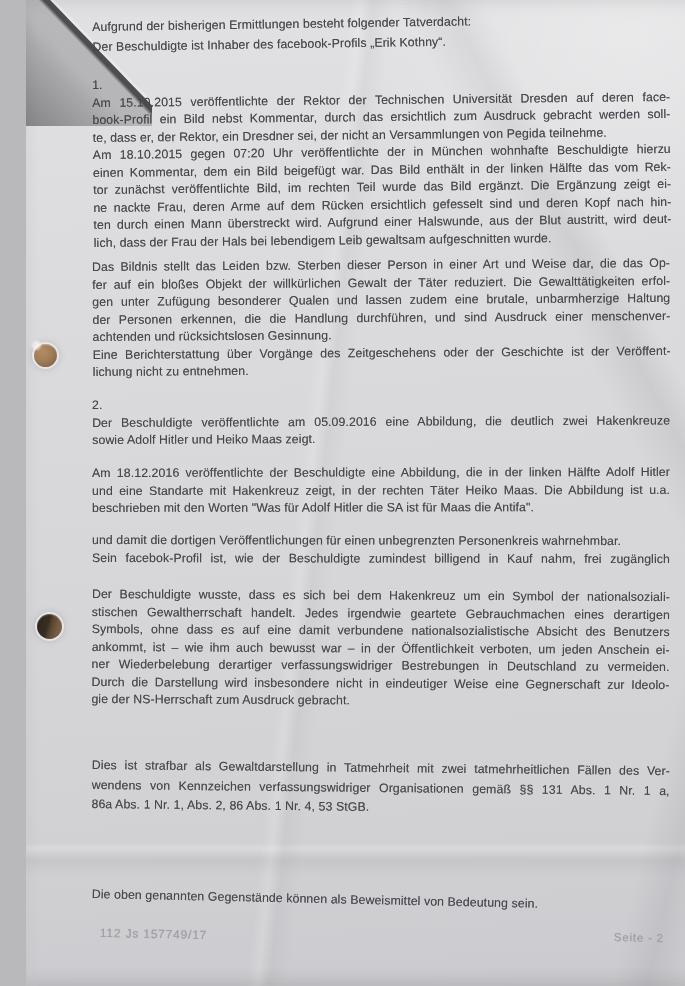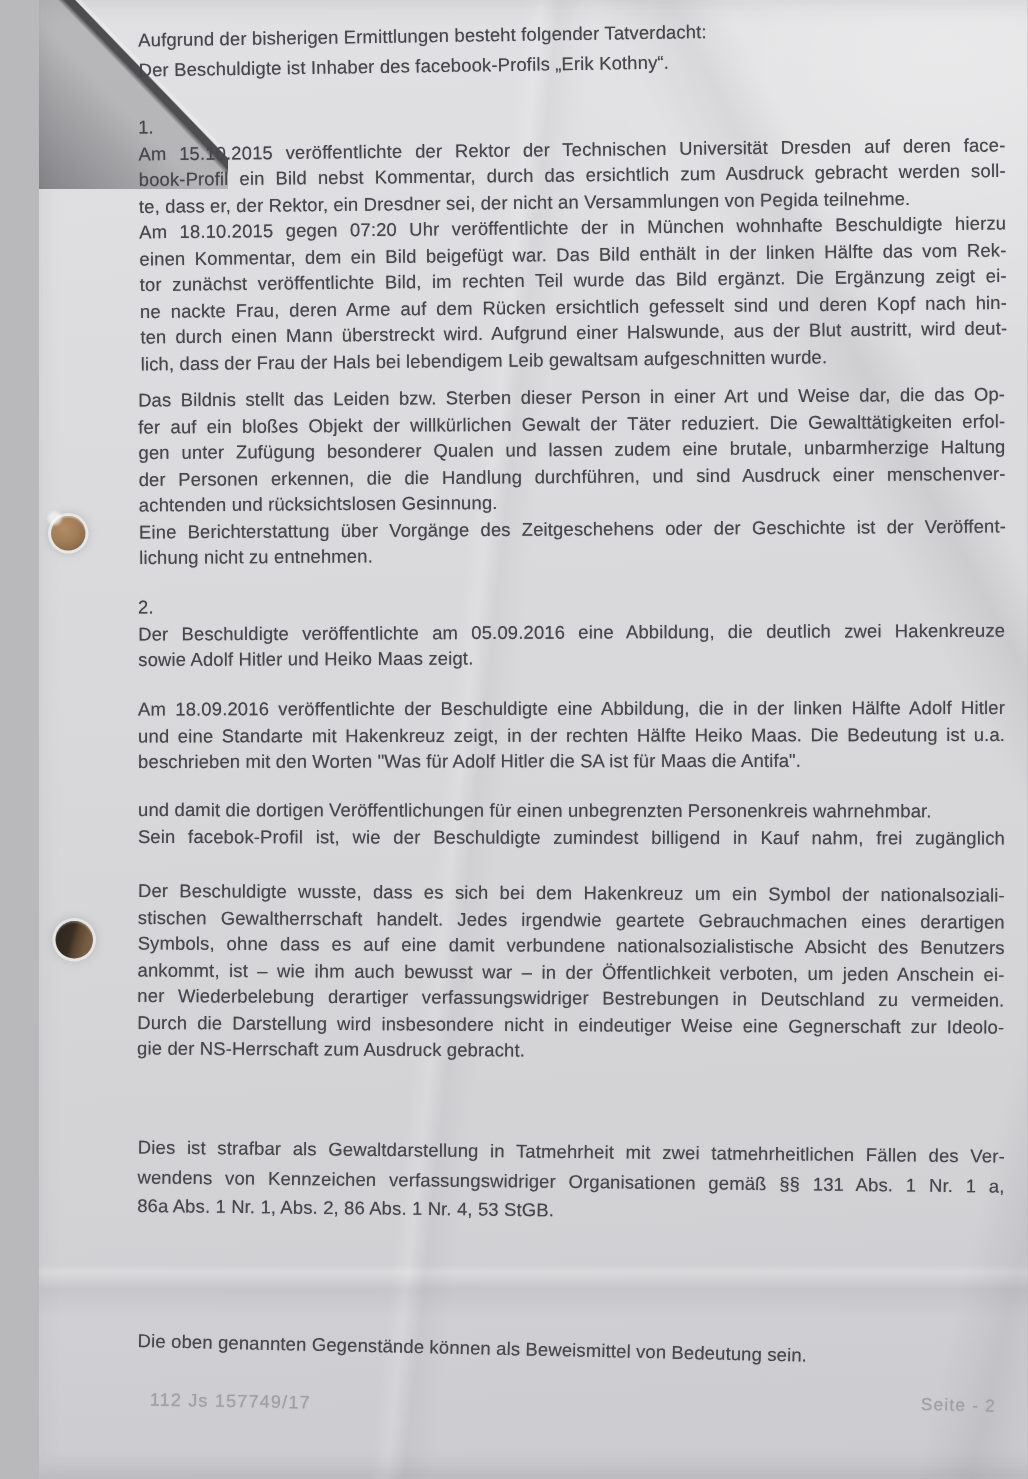--- a/index.html
+++ b/index.html
@@ -110,22 +110,22 @@
         <div class="line unjust">achtenden und rücksichtslosen Gesinnung.</div>
         <div class="line">Eine Berichterstattung über Vorgänge des Zeitgeschehens oder der Geschichte ist der Veröffent-</div>
         <div class="line unjust">lichung nicht zu entnehmen.</div>
       </div>
       <div class="block" id="p4">
         <div class="line unjust">2.</div>
         <div class="line">Der Beschuldigte veröffentlichte am 05.09.2016 eine Abbildung, die deutlich zwei Hakenkreuze</div>
         <div class="line unjust">sowie Adolf Hitler und Heiko Maas zeigt.</div>
       </div>
       <div class="block" id="p5">
-        <div class="line">Am 18.09.2016 veröffentlichte der Beschuldigte eine Abbildung, die in der linken Hälfte Adolf Hitler</div>
-        <div class="line">und eine Standarte mit Hakenkreuz zeigt, in der rechten Hälfte Heiko Maas. Die Bedeutung ist u.a.</div>
+        <div class="line">Am 18.12.2016 veröffentlichte der Beschuldigte eine Abbildung, die in der linken Hälfte Adolf Hitler</div>
+        <div class="line">und eine Standarte mit Hakenkreuz zeigt, in der rechten Täter Heiko Maas. Die Abbildung ist u.a.</div>
         <div class="line unjust">beschrieben mit den Worten "Was für Adolf Hitler die SA ist für Maas die Antifa".</div>
       </div>
       <div class="block" id="p6">
         <div class="line unjust">und damit die dortigen Veröffentlichungen für einen unbegrenzten Personenkreis wahrnehmbar.</div>
         <div class="line">Sein facebok-Profil ist, wie der Beschuldigte zumindest billigend in Kauf nahm, frei zugänglich</div>
       </div>
       <div class="block" id="p7">
         <div class="line">Der Beschuldigte wusste, dass es sich bei dem Hakenkreuz um ein Symbol der nationalsoziali-</div>
         <div class="line">stischen Gewaltherrschaft handelt. Jedes irgendwie geartete Gebrauchmachen eines derartigen</div>
         <div class="line">Symbols, ohne dass es auf eine damit verbundene nationalsozialistische Absicht des Benutzers</div>

